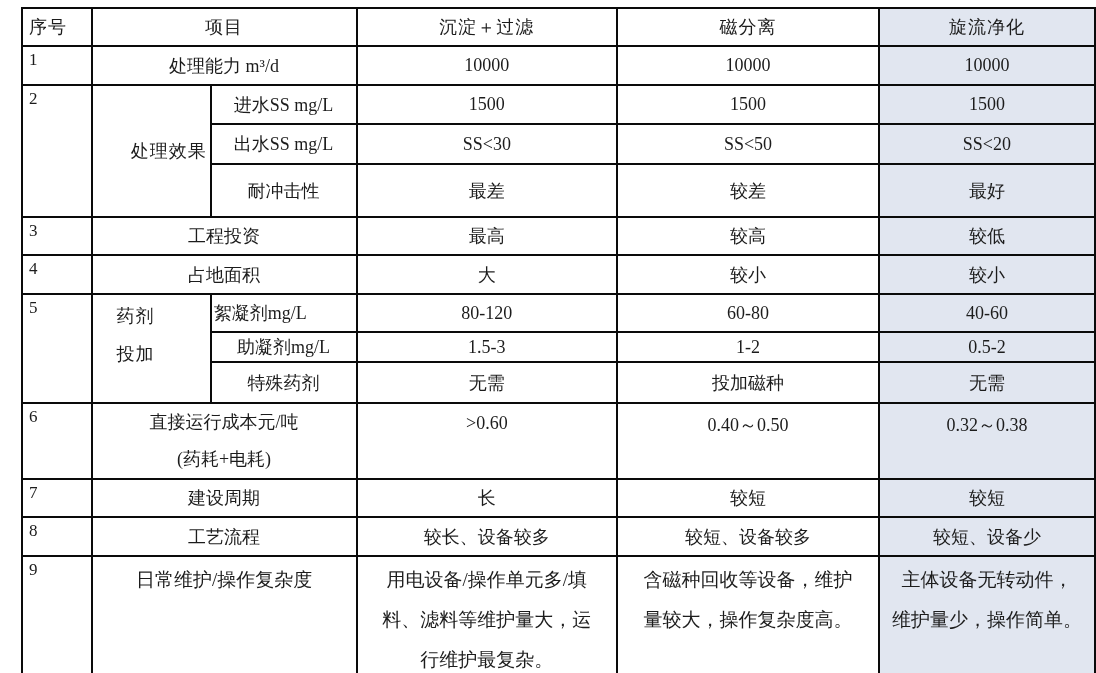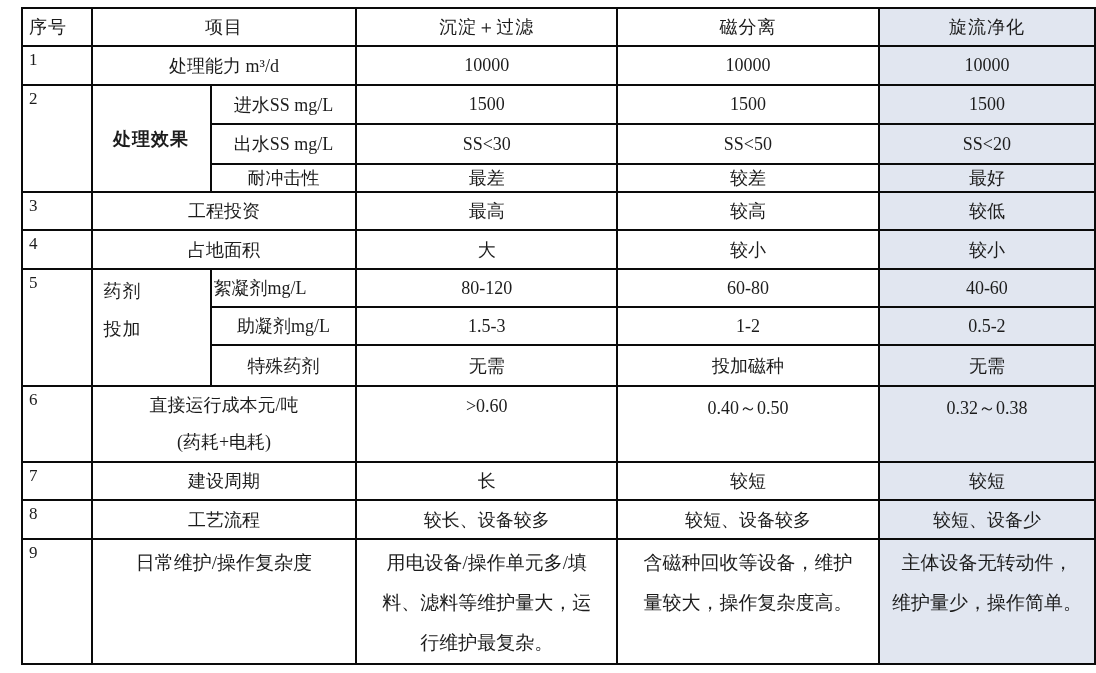--- a/index.html
+++ b/index.html
@@ -14,24 +14,24 @@
   }
   td{
     border:2px solid #0a0a0a;
     text-align:center;vertical-align:middle;
     font-size:18px;padding:0 3px;overflow:hidden;
   }
   .hl{background:#e1e6f0;}
   .num{text-align:left;vertical-align:top;padding:3px 0 0 6px;font-size:17px;}
   .hdr{letter-spacing:1px;}
   .hdr-no{text-align:left;padding-left:6px;}
-  .bold{font-weight:bold;letter-spacing:1px;}
+  .bold{font-weight:normal;letter-spacing:1px;text-align:right;}
   .vtop{vertical-align:top;padding-top:9px;margin-left:10px;}
   .dosing{
-    text-align:left;vertical-align:top;padding:2px 0 0 11px;
+    text-align:left;vertical-align:top;padding:2px 0 0 24px;
     line-height:38px;white-space:pre-line;letter-spacing:1px;
   }
   .costlabel{line-height:37px;white-space:pre-line;}
   .note{
     vertical-align:top;padding-top:3px;line-height:40px;
     font-size:19px;white-space:pre-line;
   }
   .sublabel-left{text-align:left;padding-left:2px;margin-left:24px;}
 </style>
 </head>
@@ -71,21 +71,21 @@
     <td>1500</td>
     <td>1500</td>
     <td class="hl">1500</td>
   </tr>
   <tr style="height:40px">
     <td>出水SS mg/L</td>
     <td>SS&lt;30</td>
     <td>SS&lt;50</td>
     <td class="hl">SS&lt;20</td>
   </tr>
-  <tr style="height:28px">
+  <tr style="height:53px">
     <td>耐冲击性</td>
     <td>最差</td>
     <td>较差</td>
     <td class="hl">最好</td>
   </tr>
 
   <tr style="height:38px">
     <td class="num">3</td>
     <td colspan="2">工程投资</td>
     <td>最高</td>
@@ -103,21 +103,21 @@
 
   <tr style="height:38px">
     <td class="num" rowspan="3">5</td>
     <td class="dosing" rowspan="3">药剂
 投加</td>
     <td class="sublabel-left">絮凝剂mg/L</td>
     <td>80-120</td>
     <td>60-80</td>
     <td class="hl">40-60</td>
   </tr>
-  <tr style="height:38px">
+  <tr style="height:30px">
     <td>助凝剂mg/L</td>
     <td>1.5-3</td>
     <td>1-2</td>
     <td class="hl">0.5-2</td>
   </tr>
   <tr style="height:41px">
     <td>特殊药剂</td>
     <td>无需</td>
     <td>投加磁种</td>
     <td class="hl">无需</td>

